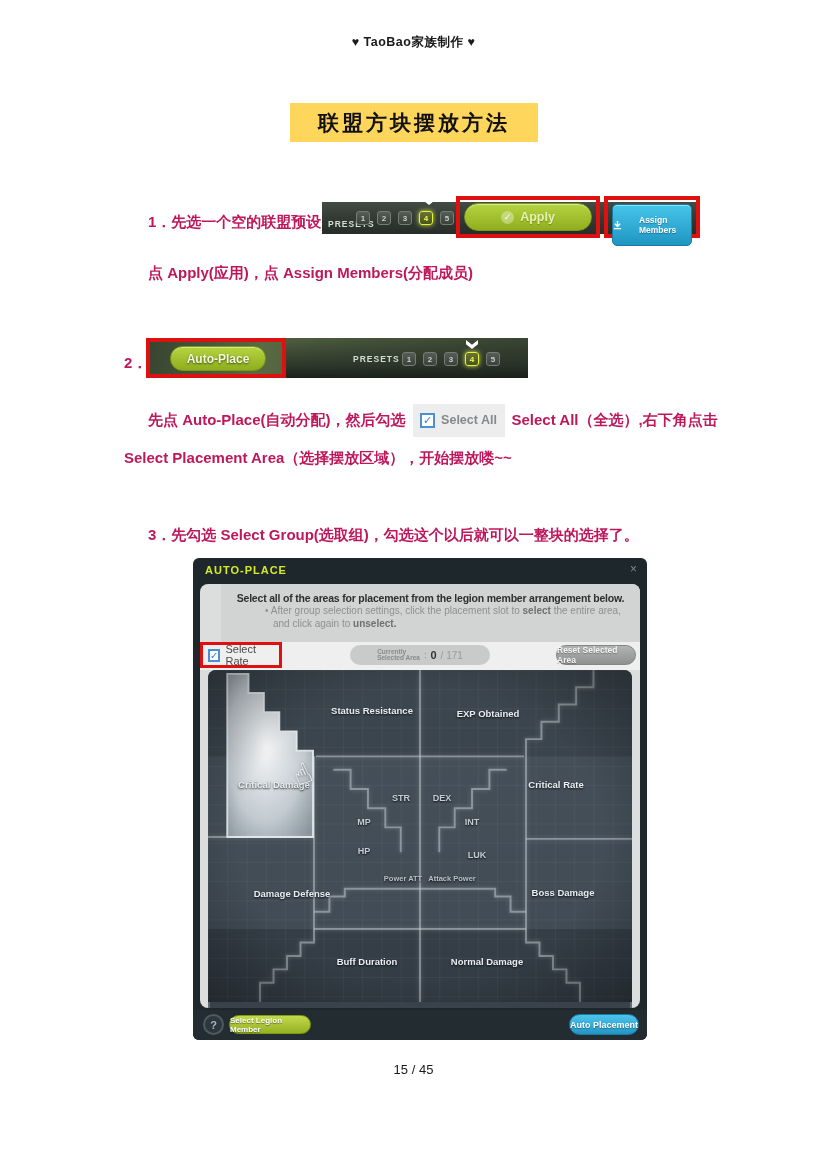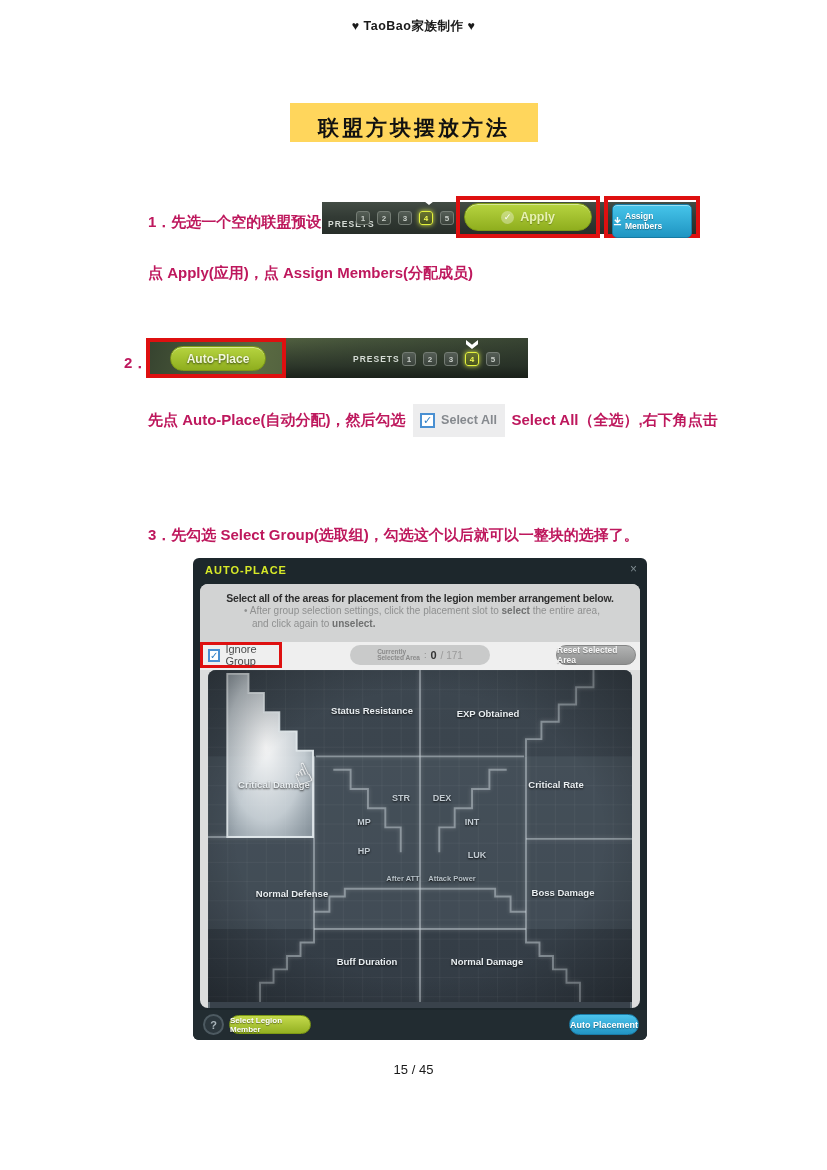--- a/index.html
+++ b/index.html
@@ -3,24 +3,24 @@
 <meta charset="utf-8">
 <style>
   * { margin:0; padding:0; box-sizing:border-box; }
   html,body { background:#888; }
   body { font-family:"Liberation Sans","DejaVu Sans",sans-serif; }
   .page {
     position:relative; width:827px; height:1170px; background:#ffffff;
     margin:0 auto; overflow:hidden; color:#1a1a1a;
   }
   
-  .doc-header { position:absolute; top:18px; left:0; width:100%; text-align:center;
+  .doc-header { position:absolute; top:34px; left:0; width:100%; text-align:center;
     font-size:12.5px; font-weight:bold; letter-spacing:.5px; }
   .title-box { position:absolute; left:290px; top:103px; width:248px; height:39px;
-    background:#ffd65c; display:flex; align-items:flex-end; justify-content:center; }
+    background:#ffd65c; display:flex; align-items:center; justify-content:center; }
   .title-box span { font-size:21px; font-weight:bold; letter-spacing:3px; color:#111; }
   .body-text { font-size:15px; color:#be185d; white-space:nowrap;font-weight:bold; }
   .page-num { position:absolute; top:1062px; left:0; width:100%; text-align:center; font-size:13px; }
 
   
   .redbox { position:absolute; border:4px solid #de1010; pointer-events:none; }
 
   
   .presets-label { font-size:8.5px; font-weight:bold; color:#d5dbd5; letter-spacing:1px; }
   .presets-group { position:absolute; display:flex; gap:7px; }
@@ -40,23 +40,23 @@
 
   
   .shot1 { position:absolute; left:322px; top:196px; width:378px; height:42px; }
   .shot1 .bar1 { position:absolute; left:0; top:6px; width:378px; height:32px;
     background:linear-gradient(180deg,#434c44 0%,#333b35 45%,#272e29 100%); }
   .shot1 .presets-label { position:absolute; left:6px; top:17px; }
   .s1-lead { position:absolute; left:148px; top:213px; }
   .line-apply { position:absolute; left:148px; top:264px; }
   .apply-btn { position:absolute; left:142px; top:7px; width:128px; height:28px; }
   .apply-btn span.lbl { color:#e7f2b2; font-size:12.5px; font-weight:bold; text-shadow:0 1px 1px rgba(0,0,0,.25); }
-  .assign-btn { position:absolute; left:290px; top:8px; width:80px; height:34px; border-radius:5px;
+  .assign-btn { position:absolute; left:290px; top:8px; width:80px; height:42px; border-radius:5px;
     border:1px solid #177ba3; background:linear-gradient(#46c5ea,#1f95c2);
-    box-shadow:inset 0 1px 0 rgba(255,255,255,.45); display:flex; align-items:center; justify-content:center; gap:3px; }
+    box-shadow:inset 0 1px 0 rgba(255,255,255,.45); display:flex; align-items:center; justify-content:center; gap:17px; }
   .assign-btn span.lbl { color:#fff; font-size:8.5px; font-weight:bold; text-shadow:0 1px 1px rgba(0,0,0,.35); }
 
   
   .s2-num { position:absolute; left:124px; top:354px; }
   .shot2 { position:absolute; left:146px; top:338px; width:382px; height:40px;
     background:linear-gradient(105deg,#35422f 0%,#5a6a42 30%,#46553a 55%,#303b2c 100%); }
   .shot2 .bar2 { position:absolute; left:140px; top:0; width:242px; height:40px;
     background:linear-gradient(180deg,rgba(70,84,62,.35) 0%,rgba(38,47,38,.85) 70%,rgba(24,30,24,.95) 100%); }
   .shot2 .presets-label { position:absolute; left:67px; top:16px; }
   .autoplace-btn { position:absolute; left:24px; top:8px; width:96px; height:25px; }
@@ -73,21 +73,21 @@
   .step3 { position:absolute; left:148px; top:526px; }
 
   
   .dialog { position:absolute; left:193px; top:558px; width:454px; height:482px;
     background:#1d272c; border-radius:6px; }
   .dlg-title { position:absolute; left:12px; top:6px; font-size:11px; font-weight:bold;
     letter-spacing:1px; color:#d7e928; }
   .dlg-close { position:absolute; right:10px; top:4px; color:#7f8b91; font-size:12px; }
   .dlg-panel { position:absolute; left:7px; top:26px; width:440px; height:424px;
     background:#dcdddd; border-radius:8px; overflow:hidden; }
-  .instr { height:58px; background:#d2d3d3; padding-top:8px; }
+  .instr { height:58px; background:#d2d3d3; padding-top:8px;margin-left:21px; }
   .instr-main { text-align:center; font-size:10.5px; font-weight:bold; color:#2e2e2e;
     letter-spacing:-.2px; white-space:nowrap; }
   .instr-sub { margin-left:44px; font-size:10px; color:#8f9090; line-height:13px; white-space:nowrap; }
   .instr-sub.second { margin-left:52px; }
   .instr-sub b { color:#6f7070; }
   .ctrl-row { position:relative; height:28px; background:#efefef; }
   .sg-redbox { position:absolute; left:0; top:0; width:82px; height:26px; border:3px solid #de1010;
     display:flex; align-items:center; gap:5px; padding-left:5px; }
   .sg-redbox .cbx { width:13px; height:13px; font-size:10px; }
   .sg-redbox .lbl { font-size:11px; color:#4a4a4a; }
@@ -197,38 +197,39 @@
   </div>
 
   <div class="para1">
     <span class="body-text">先点 Auto-Place(自动分配)，然后勾选</span>
     <span class="selectall-chip">
       <span class="cbx">✓</span>
       <span class="lbl">Select All</span>
     </span>
     <span class="body-text">Select All（全选）,右下角点击</span>
   </div>
+  <div class="body-text para2">Select Placement Area（选择摆放区域），开始摆放喽~~</div>
 
   <div class="body-text step3">3．先勾选 Select Group(选取组)，勾选这个以后就可以一整块的选择了。</div>
 
   <div class="dialog">
     <span class="dlg-title">AUTO-PLACE</span>
     <span class="dlg-close">×</span>
 
     <div class="dlg-panel">
       <div class="instr">
         <div class="instr-main">Select all of the areas for placement from the legion member arrangement below.</div>
         <div class="instr-sub"><span>• After group selection settings, click the placement slot to </span><b>select</b><span> the entire area,</span></div>
         <div class="instr-sub second"><span>and click again to </span><b>unselect.</b></div>
       </div>
 
       <div class="ctrl-row">
         <div class="sg-redbox">
           <span class="cbx">✓</span>
-          <span class="lbl">Ignore Group</span>
+          <span class="lbl">Select Rate</span>
         </div>
         <div class="counter-pill">
           <span class="stack">
               <span>Currently</span>
               <span>Selected Area</span>
             </span>
           <span class="colon">:</span>
           <span class="val">0</span>
           <span class="tot">/ 171</span>
         </div>
@@ -281,23 +282,23 @@
             <div class="b-label lg" style="left: 164px; top: 40px;">Status Resistance</div>
             <div class="b-label lg" style="left: 280px; top: 43px;">EXP Obtained</div>
             <div class="b-label lg" style="left: 66px; top: 114px;">Critical Damage</div>
             <div class="b-label lg" style="left: 348px; top: 114px;">Critical Rate</div>
             <div class="b-label sm" style="left: 193px; top: 128px;">STR</div>
             <div class="b-label sm" style="left: 234px; top: 128px;">DEX</div>
             <div class="b-label sm" style="left: 156px; top: 152px;">MP</div>
             <div class="b-label sm" style="left: 264px; top: 152px;">INT</div>
             <div class="b-label sm" style="left: 156px; top: 181px;">HP</div>
             <div class="b-label sm" style="left: 269px; top: 185px;">LUK</div>
-            <div class="b-label xs" style="left: 195px; top: 208px;">After ATT</div>
+            <div class="b-label xs" style="left: 195px; top: 208px;">Power ATT</div>
             <div class="b-label xs" style="left: 244px; top: 208px;">Attack Power</div>
-            <div class="b-label lg" style="left: 84px; top: 223px;">Normal Defense</div>
+            <div class="b-label lg" style="left: 84px; top: 223px;">Damage Defense</div>
             <div class="b-label lg" style="left: 355px; top: 222px;">Boss Damage</div>
             <div class="b-label lg" style="left: 159px; top: 291px;">Buff Duration</div>
             <div class="b-label lg" style="left: 279px; top: 291px;">Normal Damage</div>
           </div>
         <span class="hand-cursor">☝</span>
       </div>
     </div>
 
     <div class="dlg-footer">
       <div class="help-circle">?</div>

